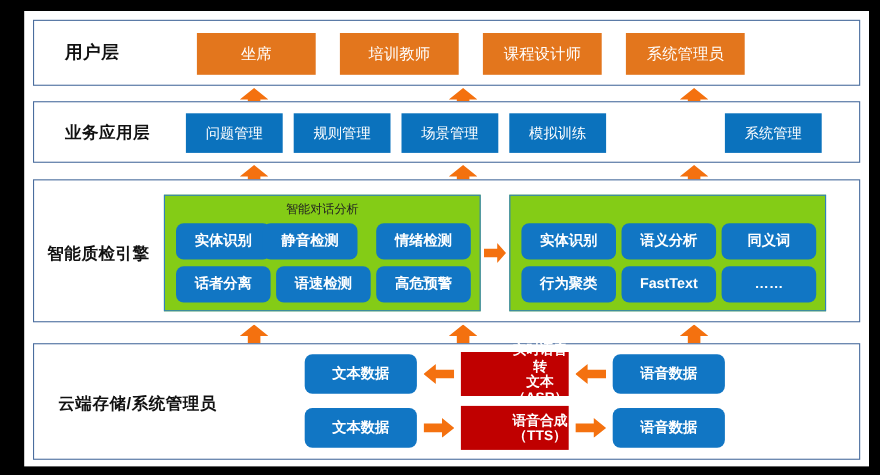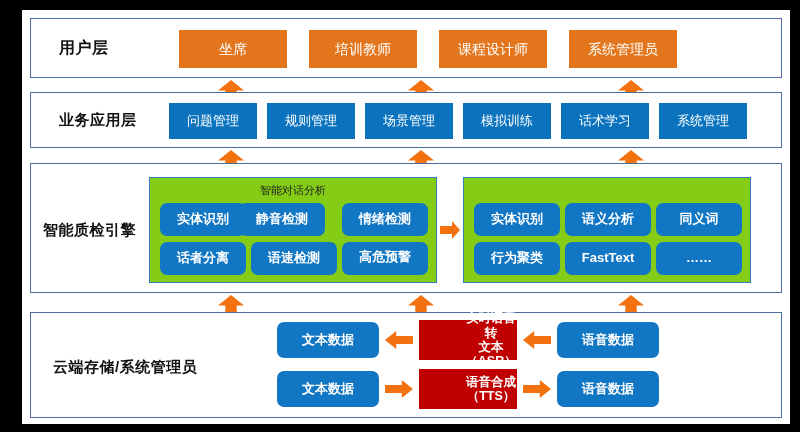--- a/index.html
+++ b/index.html
@@ -100,41 +100,40 @@
   <div class="arrow-up" style="left:386px; top:70px;"></div>
   <div class="arrow-up" style="left:596px; top:70px;"></div>
 
   <div class="layer" style="left:8px; top:82px; width:752px; height:56px;">
     <div class="layer-label" style="left:28px; top:18px; font-size:15px;">业务应用层</div>
 
     <div class="chip chip-blue" style="left:138px; top:10px; width:88px; height:36px; font-size:13px;">问题管理</div>
     <div class="chip chip-blue" style="left:236px; top:10px; width:88px; height:36px; font-size:13px;">规则管理</div>
     <div class="chip chip-blue" style="left:432px; top:10px; width:88px; height:36px; font-size:13px;">模拟训练</div>
     <div class="chip chip-blue" style="left:334px; top:10px; width:88px; height:36px; font-size:13px;">场景管理</div>
-    <div class="chip chip-blue" style="left:530px; top:10px; width:88px; height:36px; font-size:13px;">话术学习</div>
     <div class="chip chip-blue" style="left:628px; top:10px; width:88px; height:36px; font-size:13px;">系统管理</div>
   </div>
 
   <div class="arrow-up" style="left:196px; top:140px;"></div>
   <div class="arrow-up" style="left:386px; top:140px;"></div>
   <div class="arrow-up" style="left:596px; top:140px;"></div>
 
   <div class="layer" style="left:8px; top:153px; width:752px; height:130px;">
     <div class="layer-label" style="left:12px; top:57px; font-size:15px;">智能质检引擎</div>
 
     <div class="subpanel" style="left:118px; top:13px; width:288px; height:106px;">
       <div class="subpanel-title">智能对话分析</div>
 
       <div class="chip chip-blue-round" style="left:10px; top:25px; width:86px; height:33px; font-size:13px;">实体识别</div>
       <div class="chip chip-blue-round" style="left:89px; top:25px; width:86px; height:33px; font-size:13px;">静音检测</div>
       <div class="chip chip-blue-round" style="left:192px; top:25px; width:86px; height:33px; font-size:13px;">情绪检测</div>
 
       <div class="chip chip-blue-round" style="left:10px; top:64px; width:86px; height:33px; font-size:13px;">话者分离</div>
       <div class="chip chip-blue-round" style="left:101px; top:64px; width:86px; height:33px; font-size:13px;">语速检测</div>
-      <div class="chip chip-blue-round" style="left:192px; top:64px; width:86px; height:33px; font-size:13px;font-family:Liberation Mono, monospace;">高危预警</div>
+      <div class="chip chip-blue-round" style="left:192px; top:64px; width:86px; height:33px; font-size:13px;">高危预警</div>
     </div>
 
     <div class="arrow-right" style="left:409px; top:57px; width:20px; height:18px;"></div>
 
     <div class="subpanel" style="left:432px; top:13px; width:288px; height:106px;">
 
       <div class="chip chip-blue-round" style="left:10px; top:25px; width:86px; height:33px; font-size:13px;">实体识别</div>
       <div class="chip chip-blue-round" style="left:101px; top:25px; width:86px; height:33px; font-size:13px;">语义分析</div>
       <div class="chip chip-blue-round" style="left:192px; top:25px; width:86px; height:33px; font-size:13px;">同义词</div>
 

